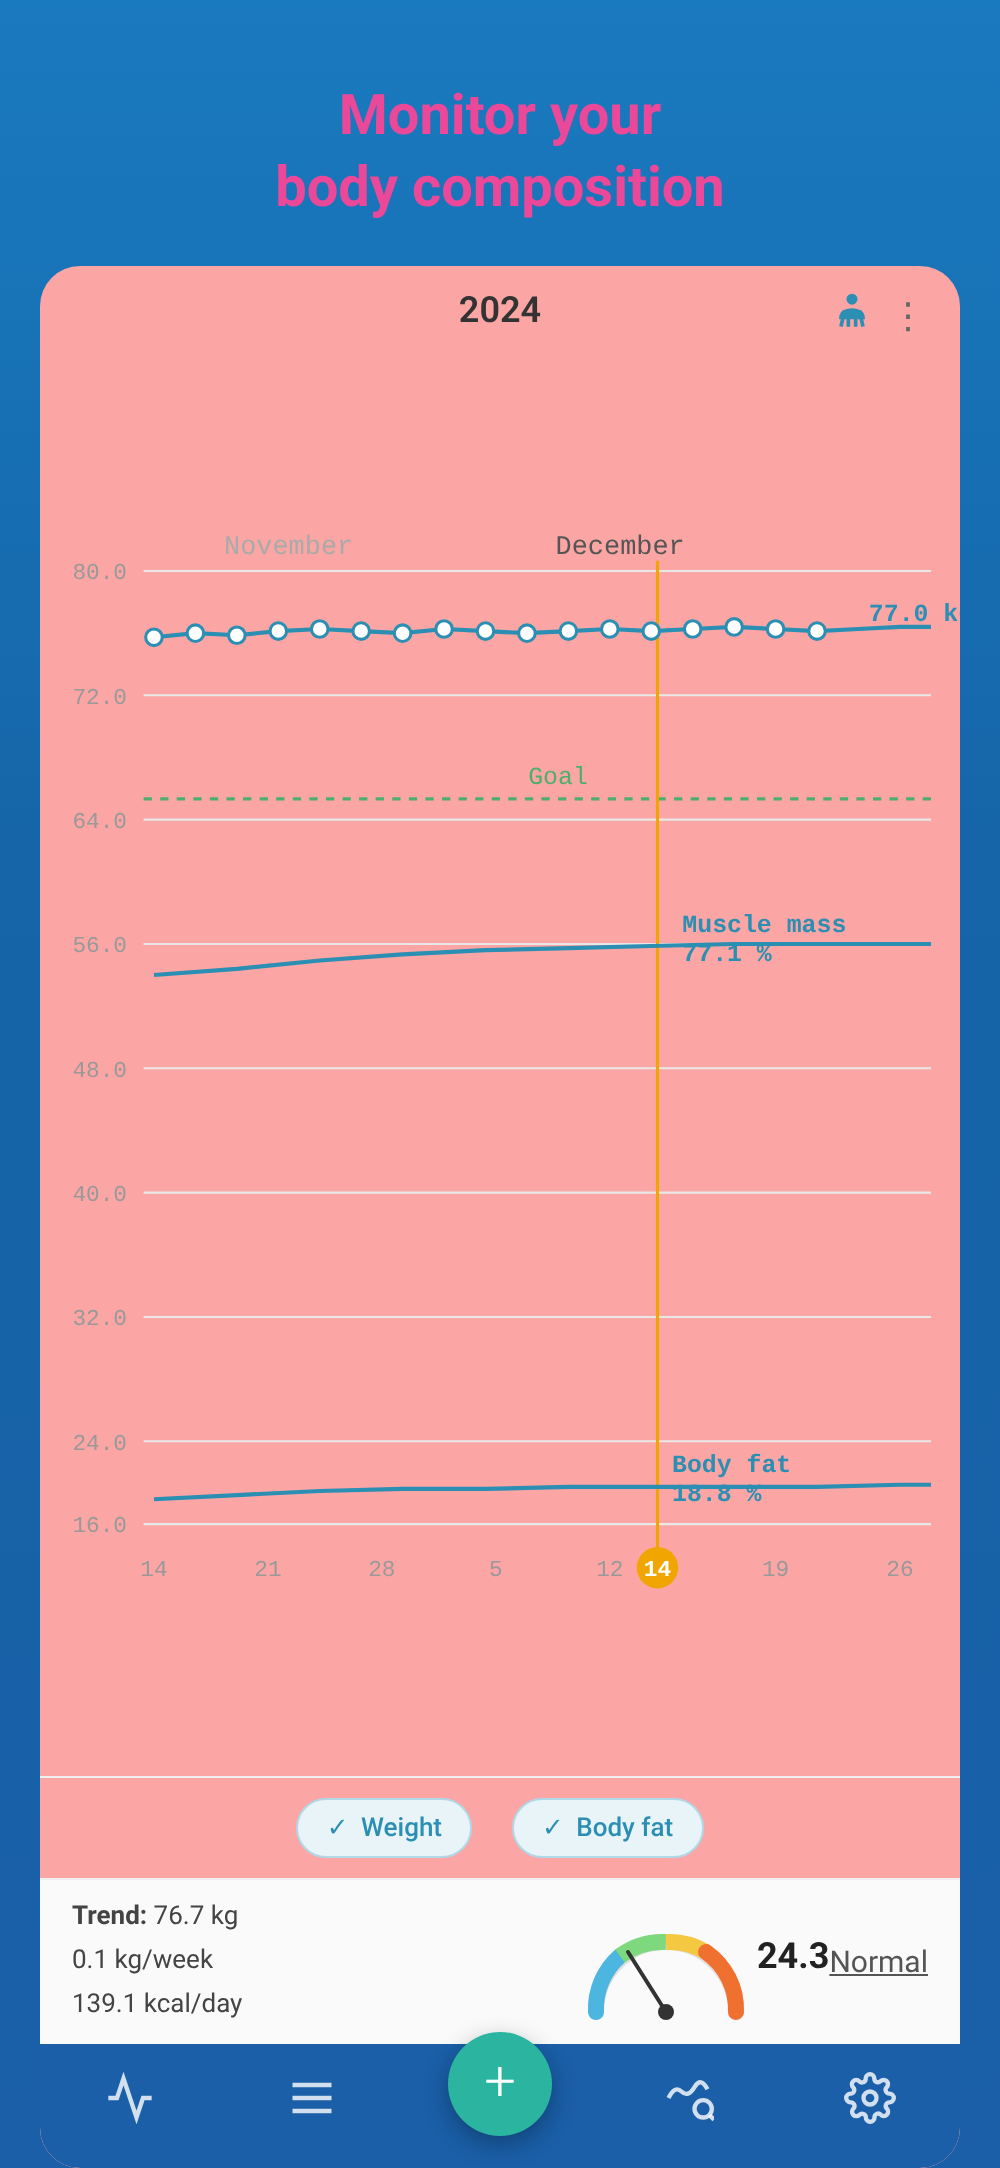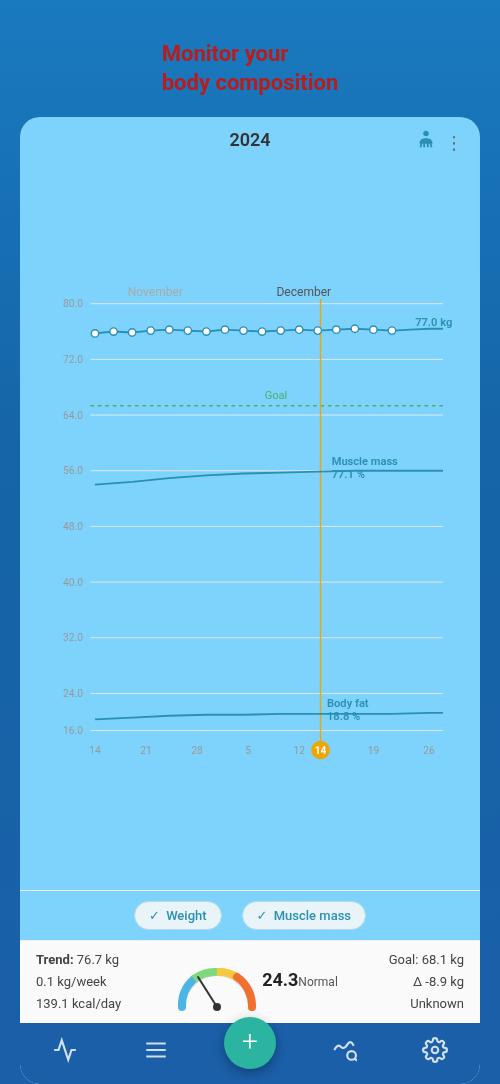--- a/index.html
+++ b/index.html
@@ -8,31 +8,31 @@
       height: 1084px;
       background: linear-gradient(180deg, #1a7abf 0%, #1565a8 40%, #1a5fa8 100%);
       font-family: -apple-system, BlinkMacSystemFont, 'Segoe UI', Roboto, sans-serif;
       overflow: hidden;
       display: flex;
       flex-direction: column;
       align-items: center;
     }
 
     .header-title {
-      color: #b91c1c;
-      font-size: 22px;
+      color: #ec4899;
+      font-size: 28px;
       font-weight: 700;
-      text-align: left;
+      text-align: center;
       padding: 40px 30px 20px;
       line-height: 1.3;
     }
 
     .card {
       width: 460px;
-      background: #7dd3fc;
+      background: #fca5a5;
       border-radius: 20px;
       overflow: hidden;
       flex: 1;
       display: flex;
       flex-direction: column;
     }
 
     
     .chart-header {
       display: flex;
@@ -60,22 +60,23 @@
     }
     .chart-icon-dots {
       color: #666;
       font-size: 18px;
       letter-spacing: 1px;
     }
 
     .chart-container {
       position: relative;
       flex: 1;
-      padding: 0 24px;
+      padding: 0 0;
       min-height: 500px;
+      font-family: Liberation Mono, monospace;
     }
 
     .chart-svg {
       width: 100%;
       height: 100%;
     }
 
     
     .filter-bar {
       display: flex;
@@ -290,21 +291,21 @@
     </svg>
   </div>
 
   <div class="filter-bar">
     <div class="filter-pill active">
       <span class="checkmark">✓</span>
       <span>Weight</span>
     </div>
     <div class="filter-pill active">
       <span class="checkmark">✓</span>
-      <span>Muscle mass</span>
+      <span>Body fat</span>
     </div>
   </div>
 
   <div class="stats-row">
     <div class="stats-left">
       <span>
         <strong>Trend:</strong> 76.7 kg
       </span>
       <span>0.1 kg/week</span>
       <span>139.1 kcal/day</span>
@@ -319,28 +320,23 @@
           <path d="M 10 50 A 35 35 0 0 1 22 22" fill="none" stroke="#4db6e0" stroke-width="8" stroke-linecap="round"></path>
           <path d="M 22 22 A 35 35 0 0 1 45 15" fill="none" stroke="#7ed87e" stroke-width="8"></path>
           <path d="M 45 15 A 35 35 0 0 1 65 20" fill="none" stroke="#f5c842" stroke-width="8"></path>
           <path d="M 65 20 A 35 35 0 0 1 80 50" fill="none" stroke="#f07030" stroke-width="8" stroke-linecap="round"></path>
 
           <line x1="45" y1="50" x2="26" y2="20" stroke="#333" stroke-width="2" stroke-linecap="round"></line>
           <circle cx="45" cy="50" r="4" fill="#333"></circle>
         </svg>
       </div>
       <div style="font-size:18px;font-weight:700;color:#222;text-align:center;margin-top:-4px;">24.3</div>
-      <div style="font-size:12px;color:#555;text-align:center;">Normal</div>
-    </div>
-
-    <div class="stats-right">
-      <span>Goal: 68.1 kg</span>
-      <span>Δ -8.9 kg</span>
-      <span>Unknown</span>
-    </div>
+      <div style="font-size:15px;color:#555;text-align:center;text-decoration:underline;">Normal</div>
+    </div>
+
   </div>
 
   <div class="bottom-nav">
     <div class="nav-icon">
       <svg width="26" height="26" viewBox="0 0 24 24" fill="none" stroke="rgba(255,255,255,0.8)" stroke-width="2">
         <polyline points="22 12 18 12 15 21 9 3 6 12 2 12"></polyline>
       </svg>
     </div>
     <div class="nav-icon">
       <svg width="26" height="26" viewBox="0 0 24 24" fill="none" stroke="rgba(255,255,255,0.8)" stroke-width="2">

